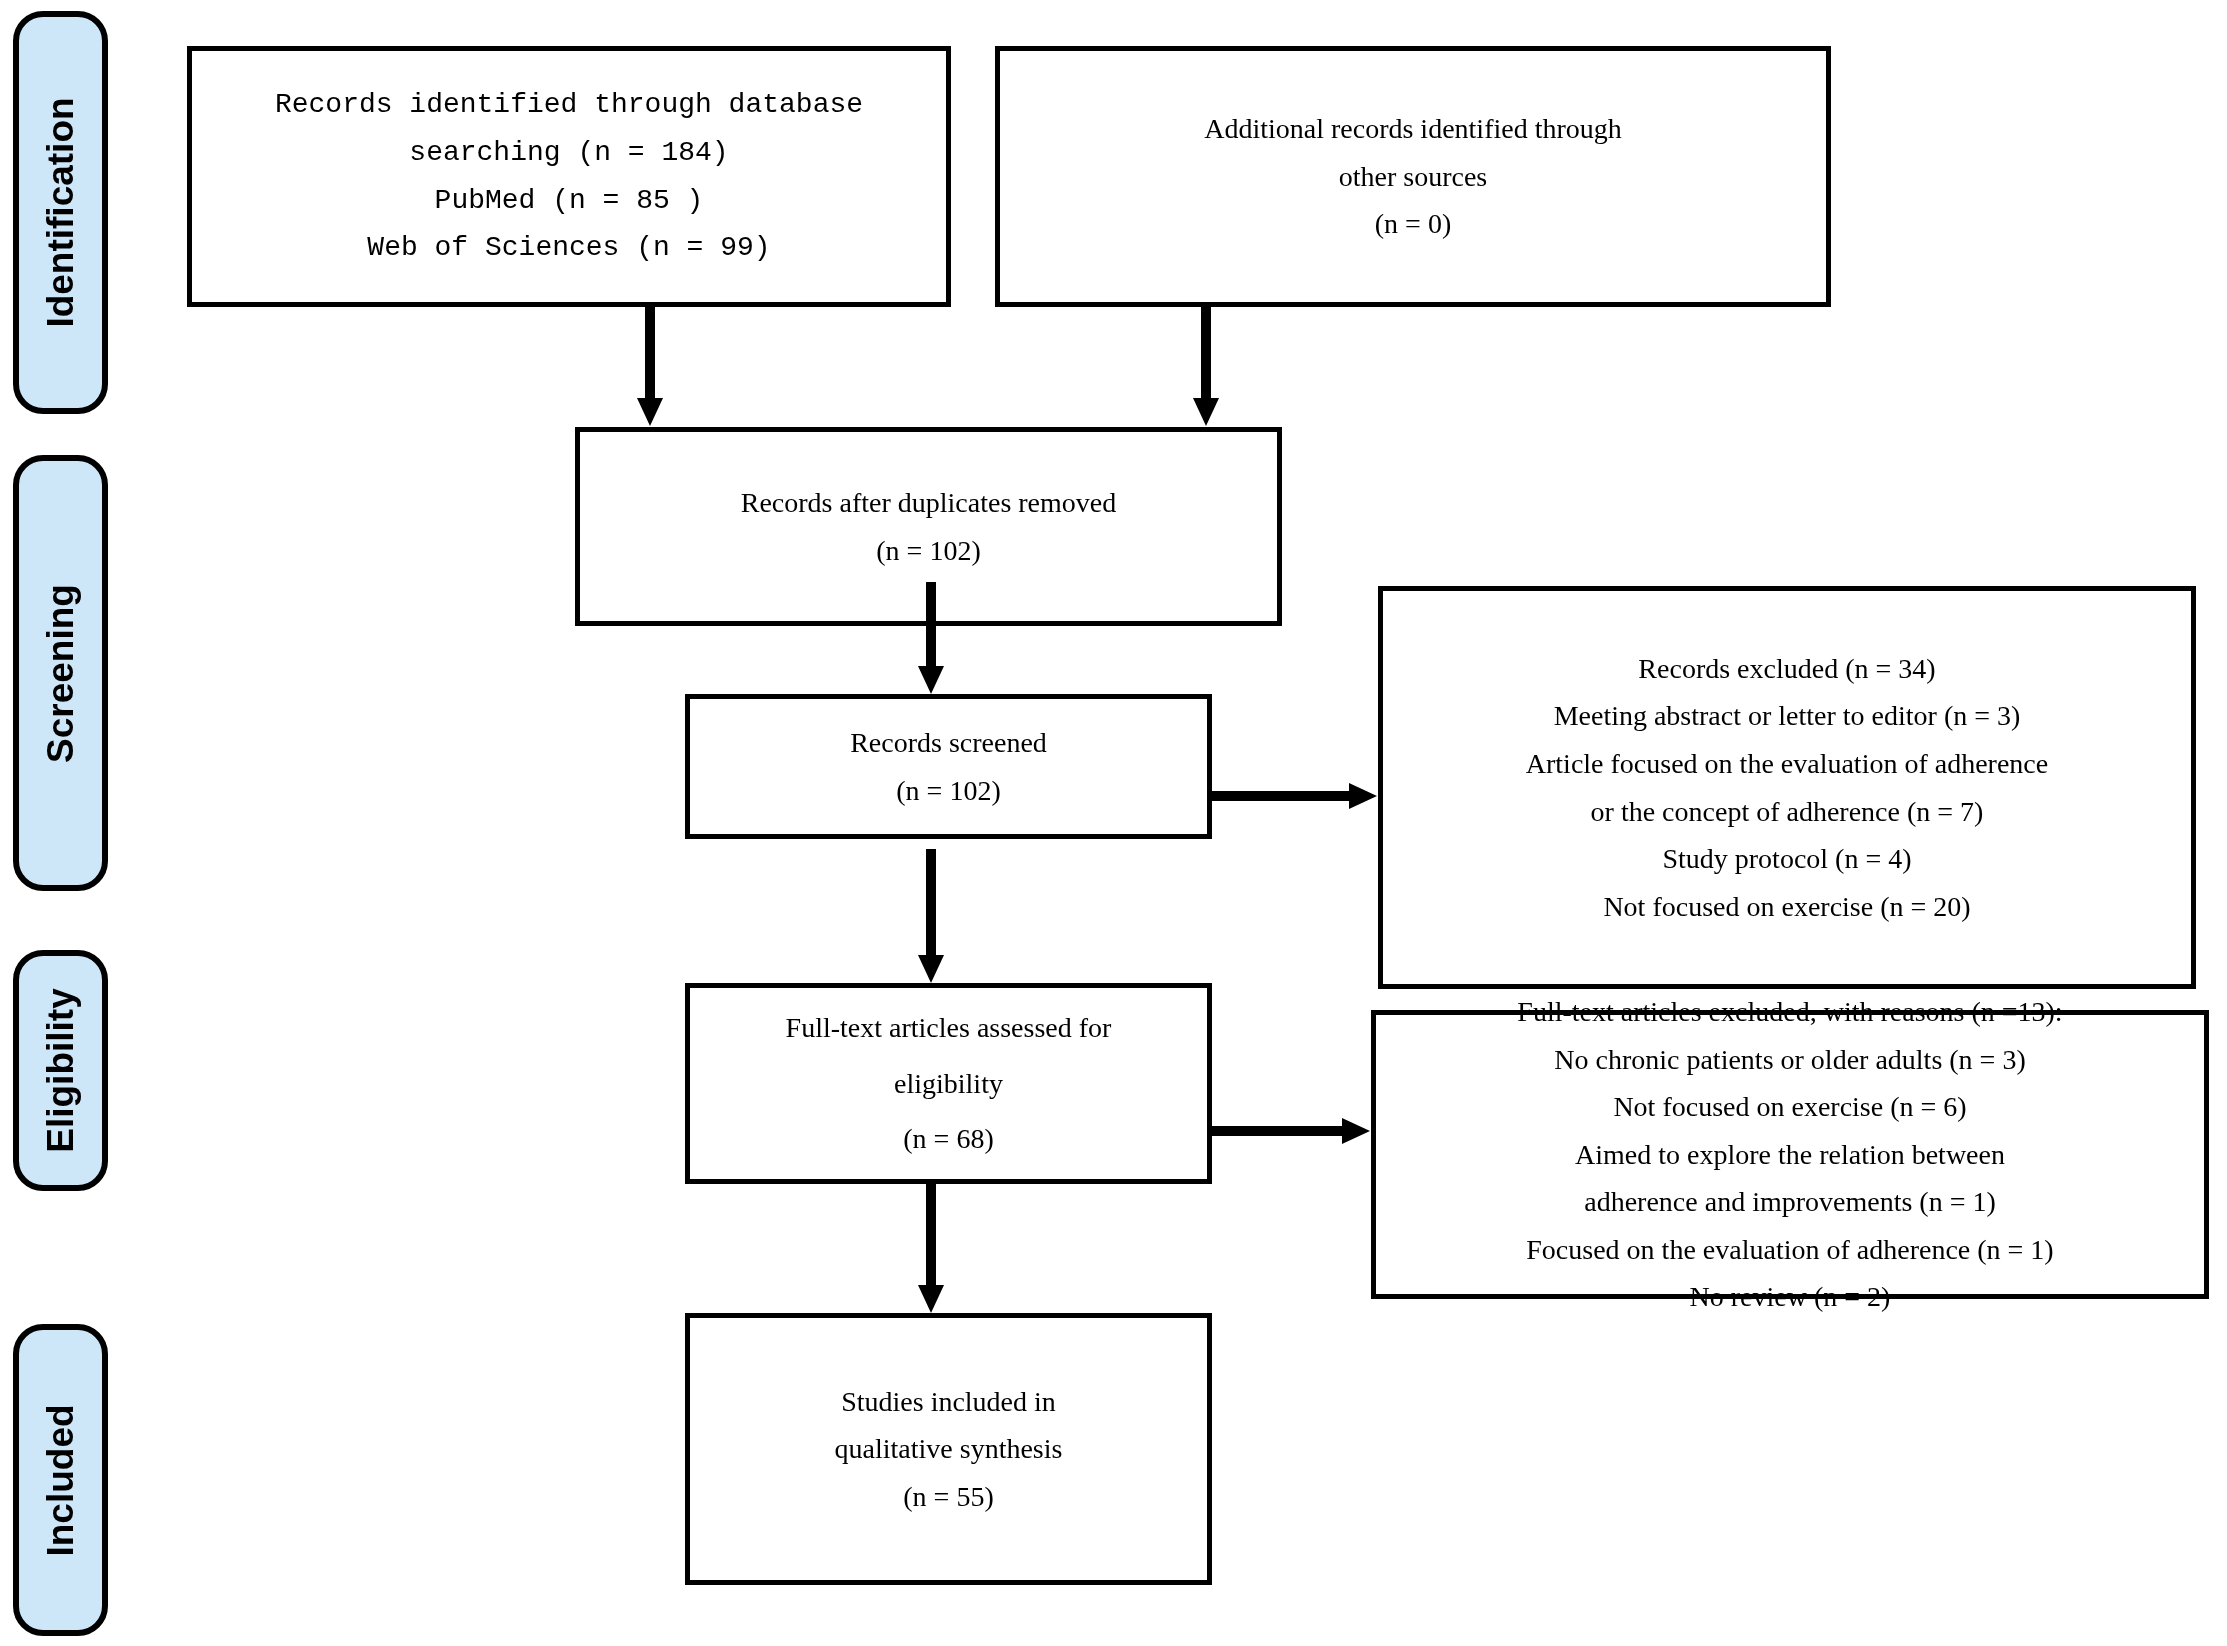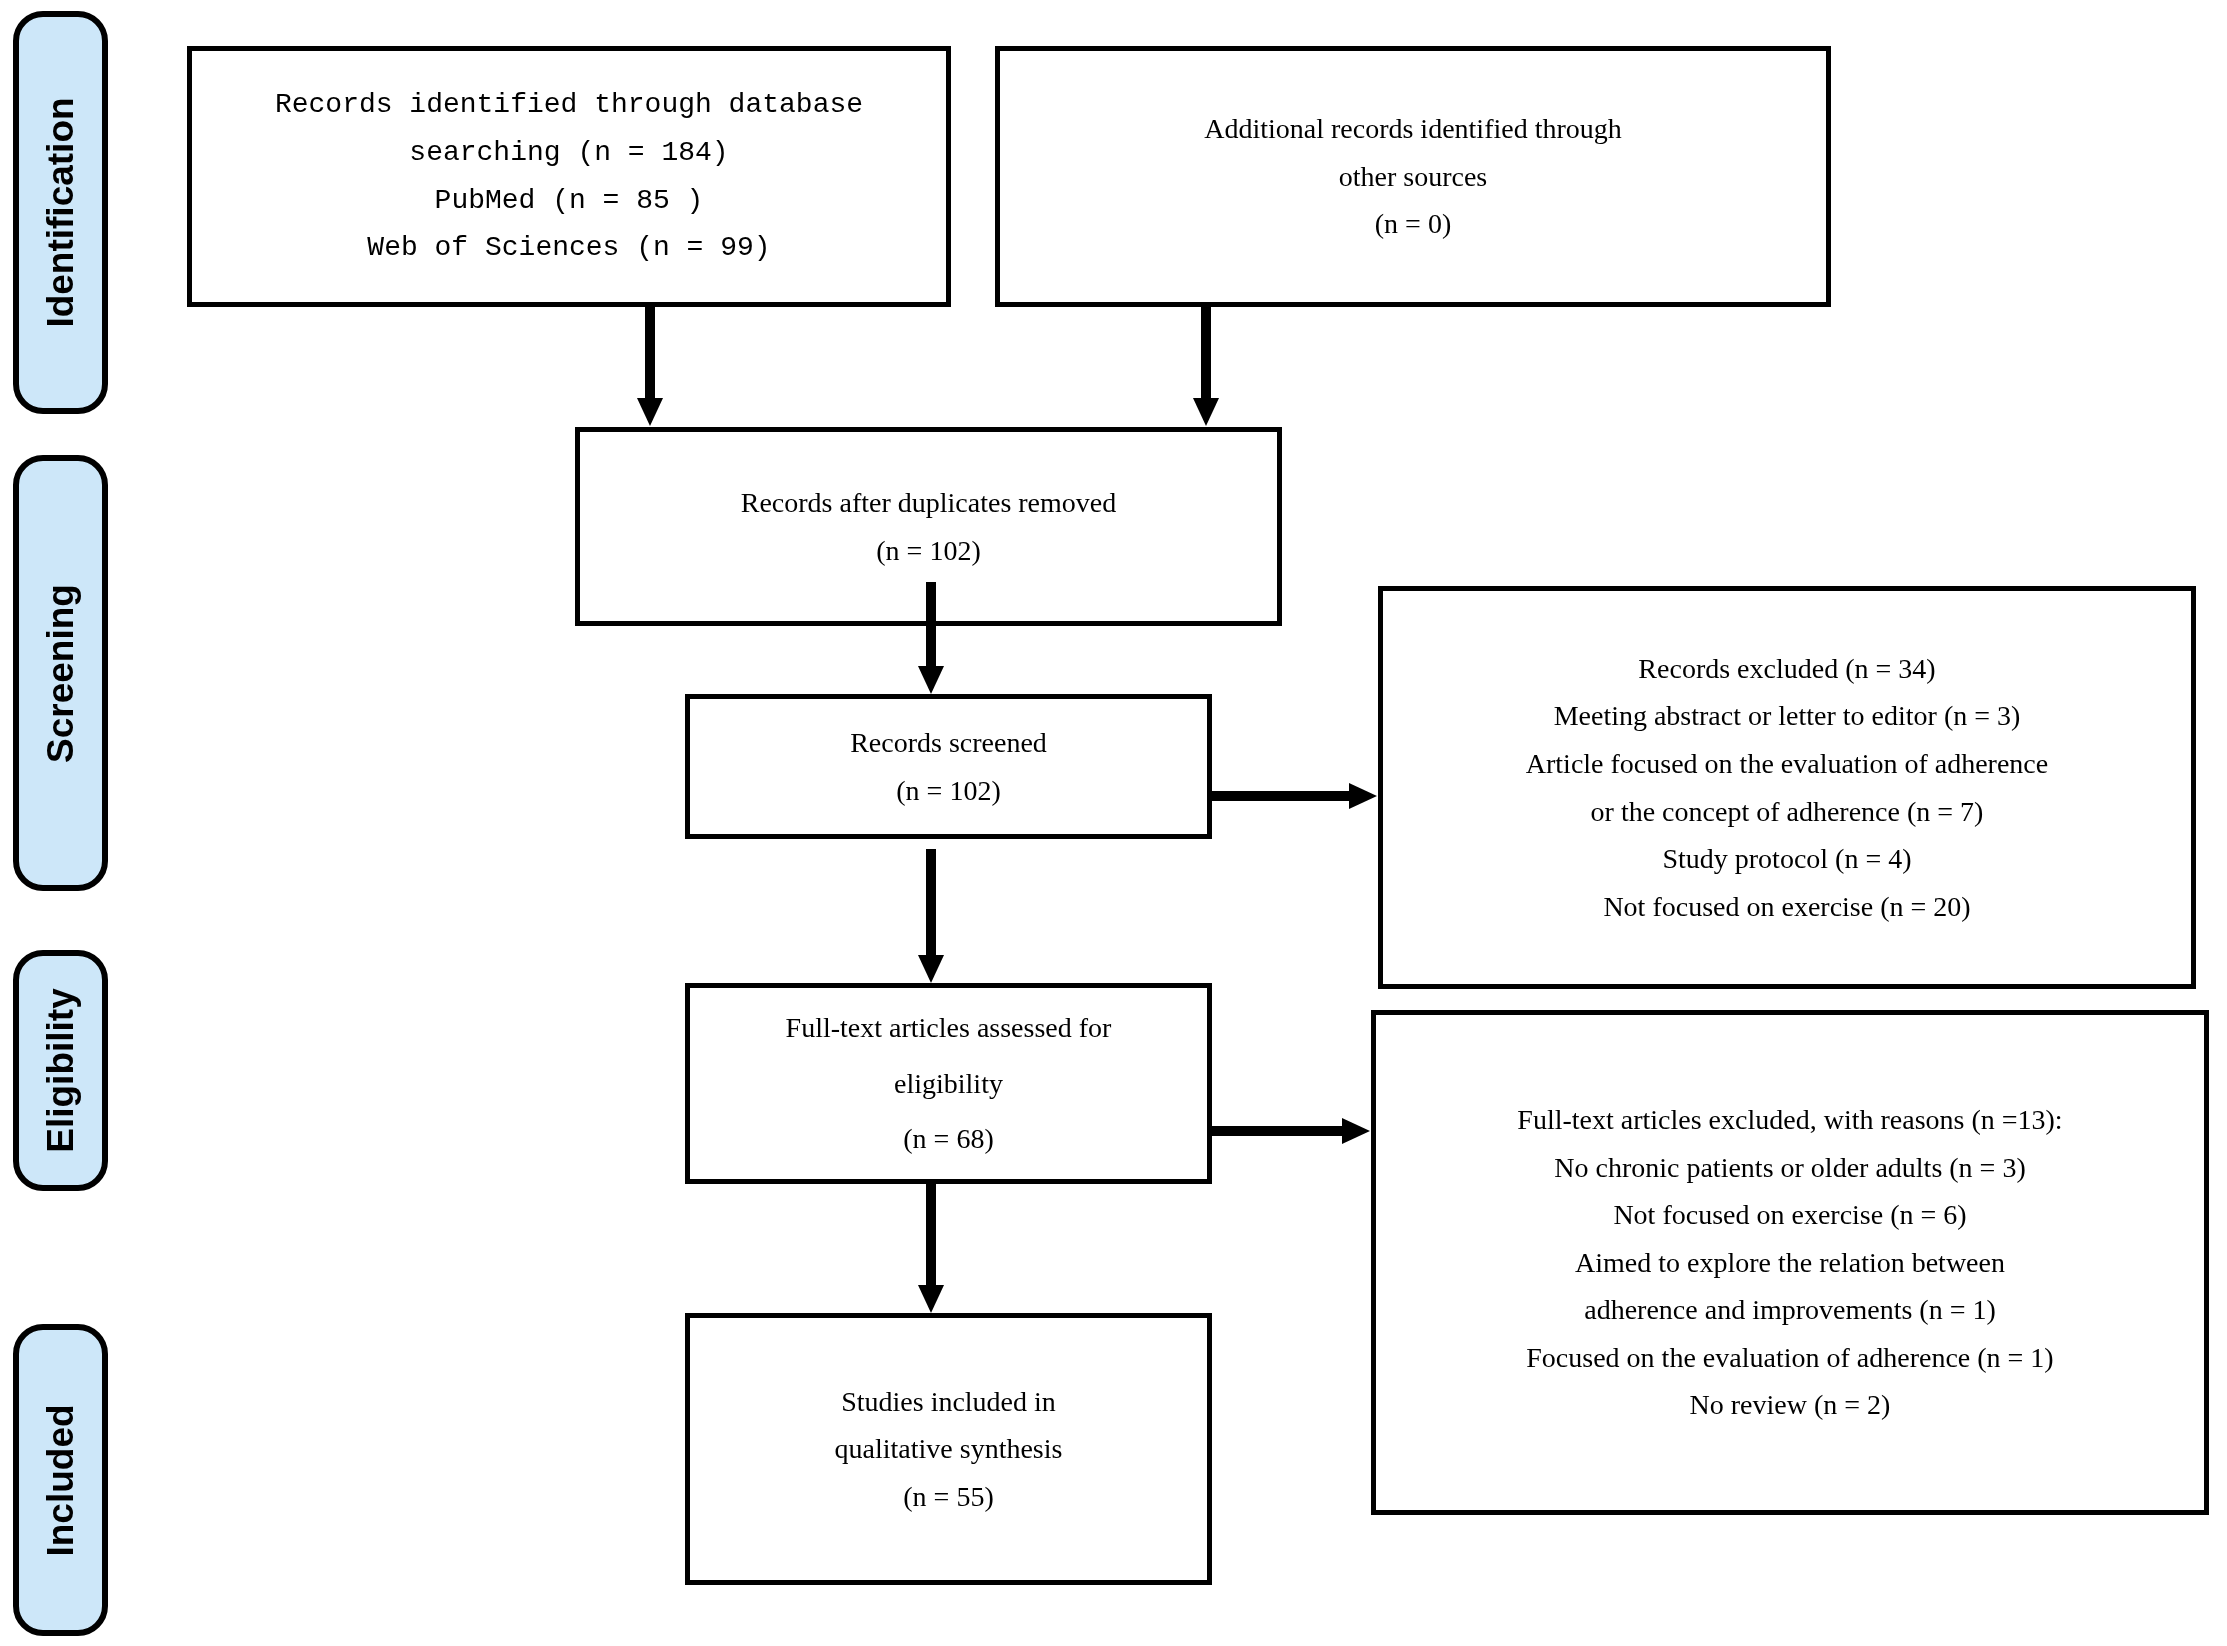--- a/index.html
+++ b/index.html
@@ -54,21 +54,21 @@
     line-height: 1.7;
   }
   .box .line { white-space: nowrap; }
 
   #box-identified        { left: 187px;  top: 46px;   width: 764px; height: 261px; font-family: Liberation Mono, monospace; }
   #box-additional        { left: 995px; top: 46px;   width: 836px; height: 261px; }
   #box-duplicates        { left: 575px; top: 427px;  width: 707px; height: 199px; }
   #box-screened          { left: 685px; top: 694px; width: 527px;  height: 145px; }
   #box-records-excluded  { left: 1378px; top: 586px; width: 818px; height: 403px; }
   #box-fulltext          { left: 685px; top: 983px; width: 527px;  height: 201px; gap: 8px; }
-  #box-fulltext-excluded { left: 1371px; top: 1010px; width: 838px; height: 505px; }
+  #box-fulltext-excluded { left: 1371px; top: 1010px; width: 838px; height: 289px; }
   #box-included-studies  { left: 685px; top: 1313px; width: 527px;  height: 272px; }
 
   
   .shaft-v { position: absolute; width: 9.7px;  background: #000000; }
   .shaft-h { position: absolute; height: 9.7px; background: #000000; }
   .head-down {
     position: absolute; width: 0; height: 0;
     border-left: 13px solid transparent;
     border-right: 13px solid transparent;
     border-top: 28px solid #000000;

